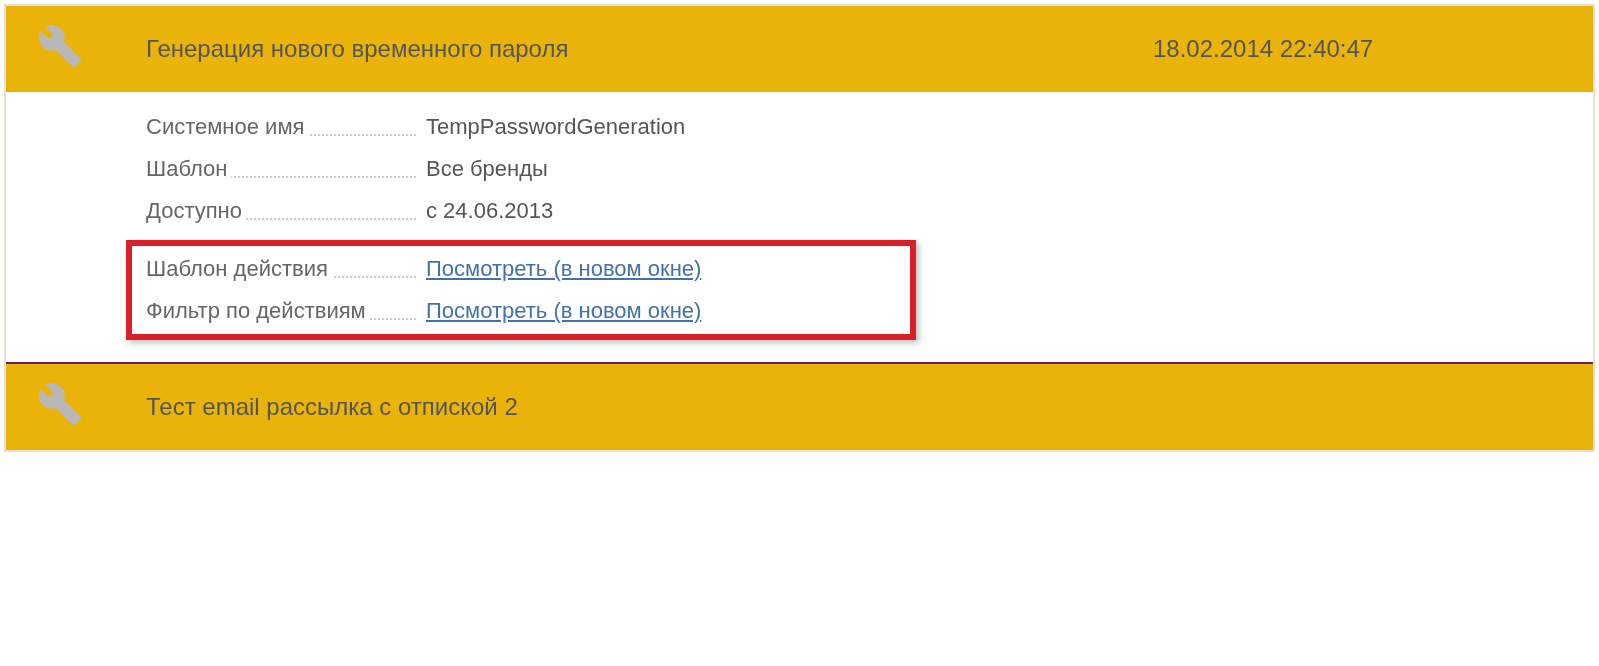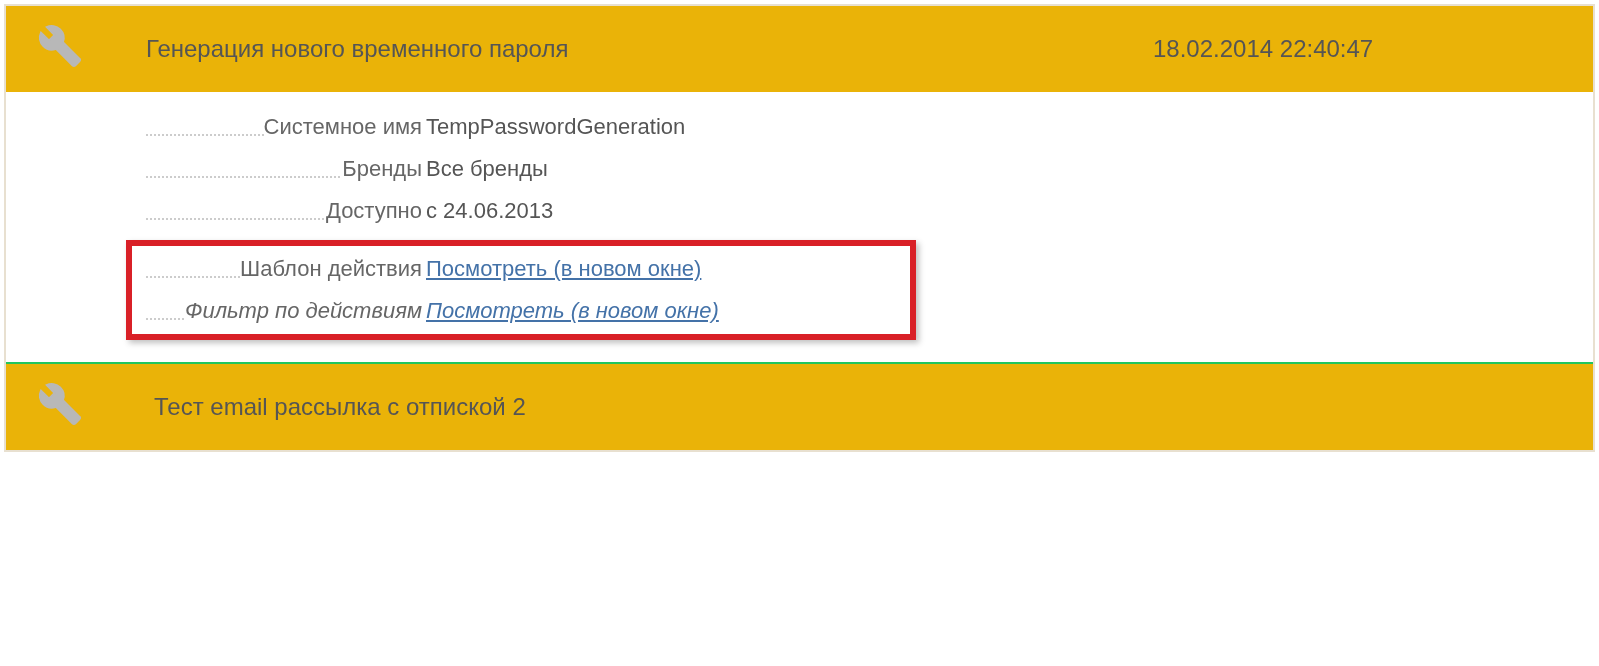--- a/index.html
+++ b/index.html
@@ -44,21 +44,20 @@
     }
     .date-cell {
       width: 420px;
       text-align: left;
       font-size: 24px;
       color: #555;
     }
     .details-panel {
       background: #fff;
       padding: 22px 0 22px 140px;
-      text-align: right;
     }
     .detail-row {
       display: flex;
       align-items: baseline;
       margin-bottom: 16px;
     }
     .detail-row:last-child {
       margin-bottom: 0;
     }
     .detail-label {
@@ -96,21 +95,20 @@
       padding: 10px 14px;
       margin-top: 8px;
       margin-left: -20px;
       width: 790px;
       box-shadow: 3px 3px 6px rgba(0,0,0,0.25);
     }
     .highlight-box .detail-row {
     }
     .highlight-box .detail-row:last-child {
       margin-bottom: 0;
-      font-style: italic;
     }
     .highlight-box .detail-label::after {
       right: 10px;
     }
   </style>
 </head>
 <body>
 
 <div class="container">
 
@@ -127,21 +125,21 @@
   </div>
 
   <div class="details-panel">
 
     <div class="detail-row">
       <div class="detail-label"><span>Системное имя</span></div>
       <div class="detail-value">TempPasswordGeneration</div>
     </div>
 
     <div class="detail-row">
-      <div class="detail-label"><span>Бренды</span></div>
+      <div class="detail-label"><span>Шаблон</span></div>
       <div class="detail-value">Все бренды</div>
     </div>
 
 
     <div class="detail-row">
       <div class="detail-label"><span>Доступно</span></div>
       <div class="detail-value">с 24.06.2013</div>
     </div>
 
     <div class="highlight-box">
@@ -151,21 +149,21 @@
       </div>
 
       <div class="detail-row">
         <div class="detail-label"><span>Фильтр по действиям</span></div>
         <div class="detail-value"><a class="detail-link">Посмотреть (в новом окне)</a></div>
       </div>
     </div>
 
   </div>
 
-  <div class="item-header" style="border-top:2px solid #22c55e;gap:8px;">
+  <div class="item-header" style="border-top:2px solid #701a75;">
     <div class="icon-cell">
       <span class="wrench-icon">
         <svg viewBox="0 0 24 24">
           <path d="M22.7 19l-9.1-9.1c.9-2.3.4-5-1.5-6.9-2-2-5-2.4-7.4-1.3L9 6 6 9 1.6 4.7C.4 7.1.9 10.1 2.9 12.1c1.9 1.9 4.6 2.4 6.9 1.5l9.1 9.1c.4.4 1 .4 1.4 0l2.3-2.3c.5-.4.5-1.1.1-1.4z"></path>
         </svg>
       </span>
     </div>
     <div class="title-cell">Тест email рассылка с отпиской 2</div>
   </div>
 

